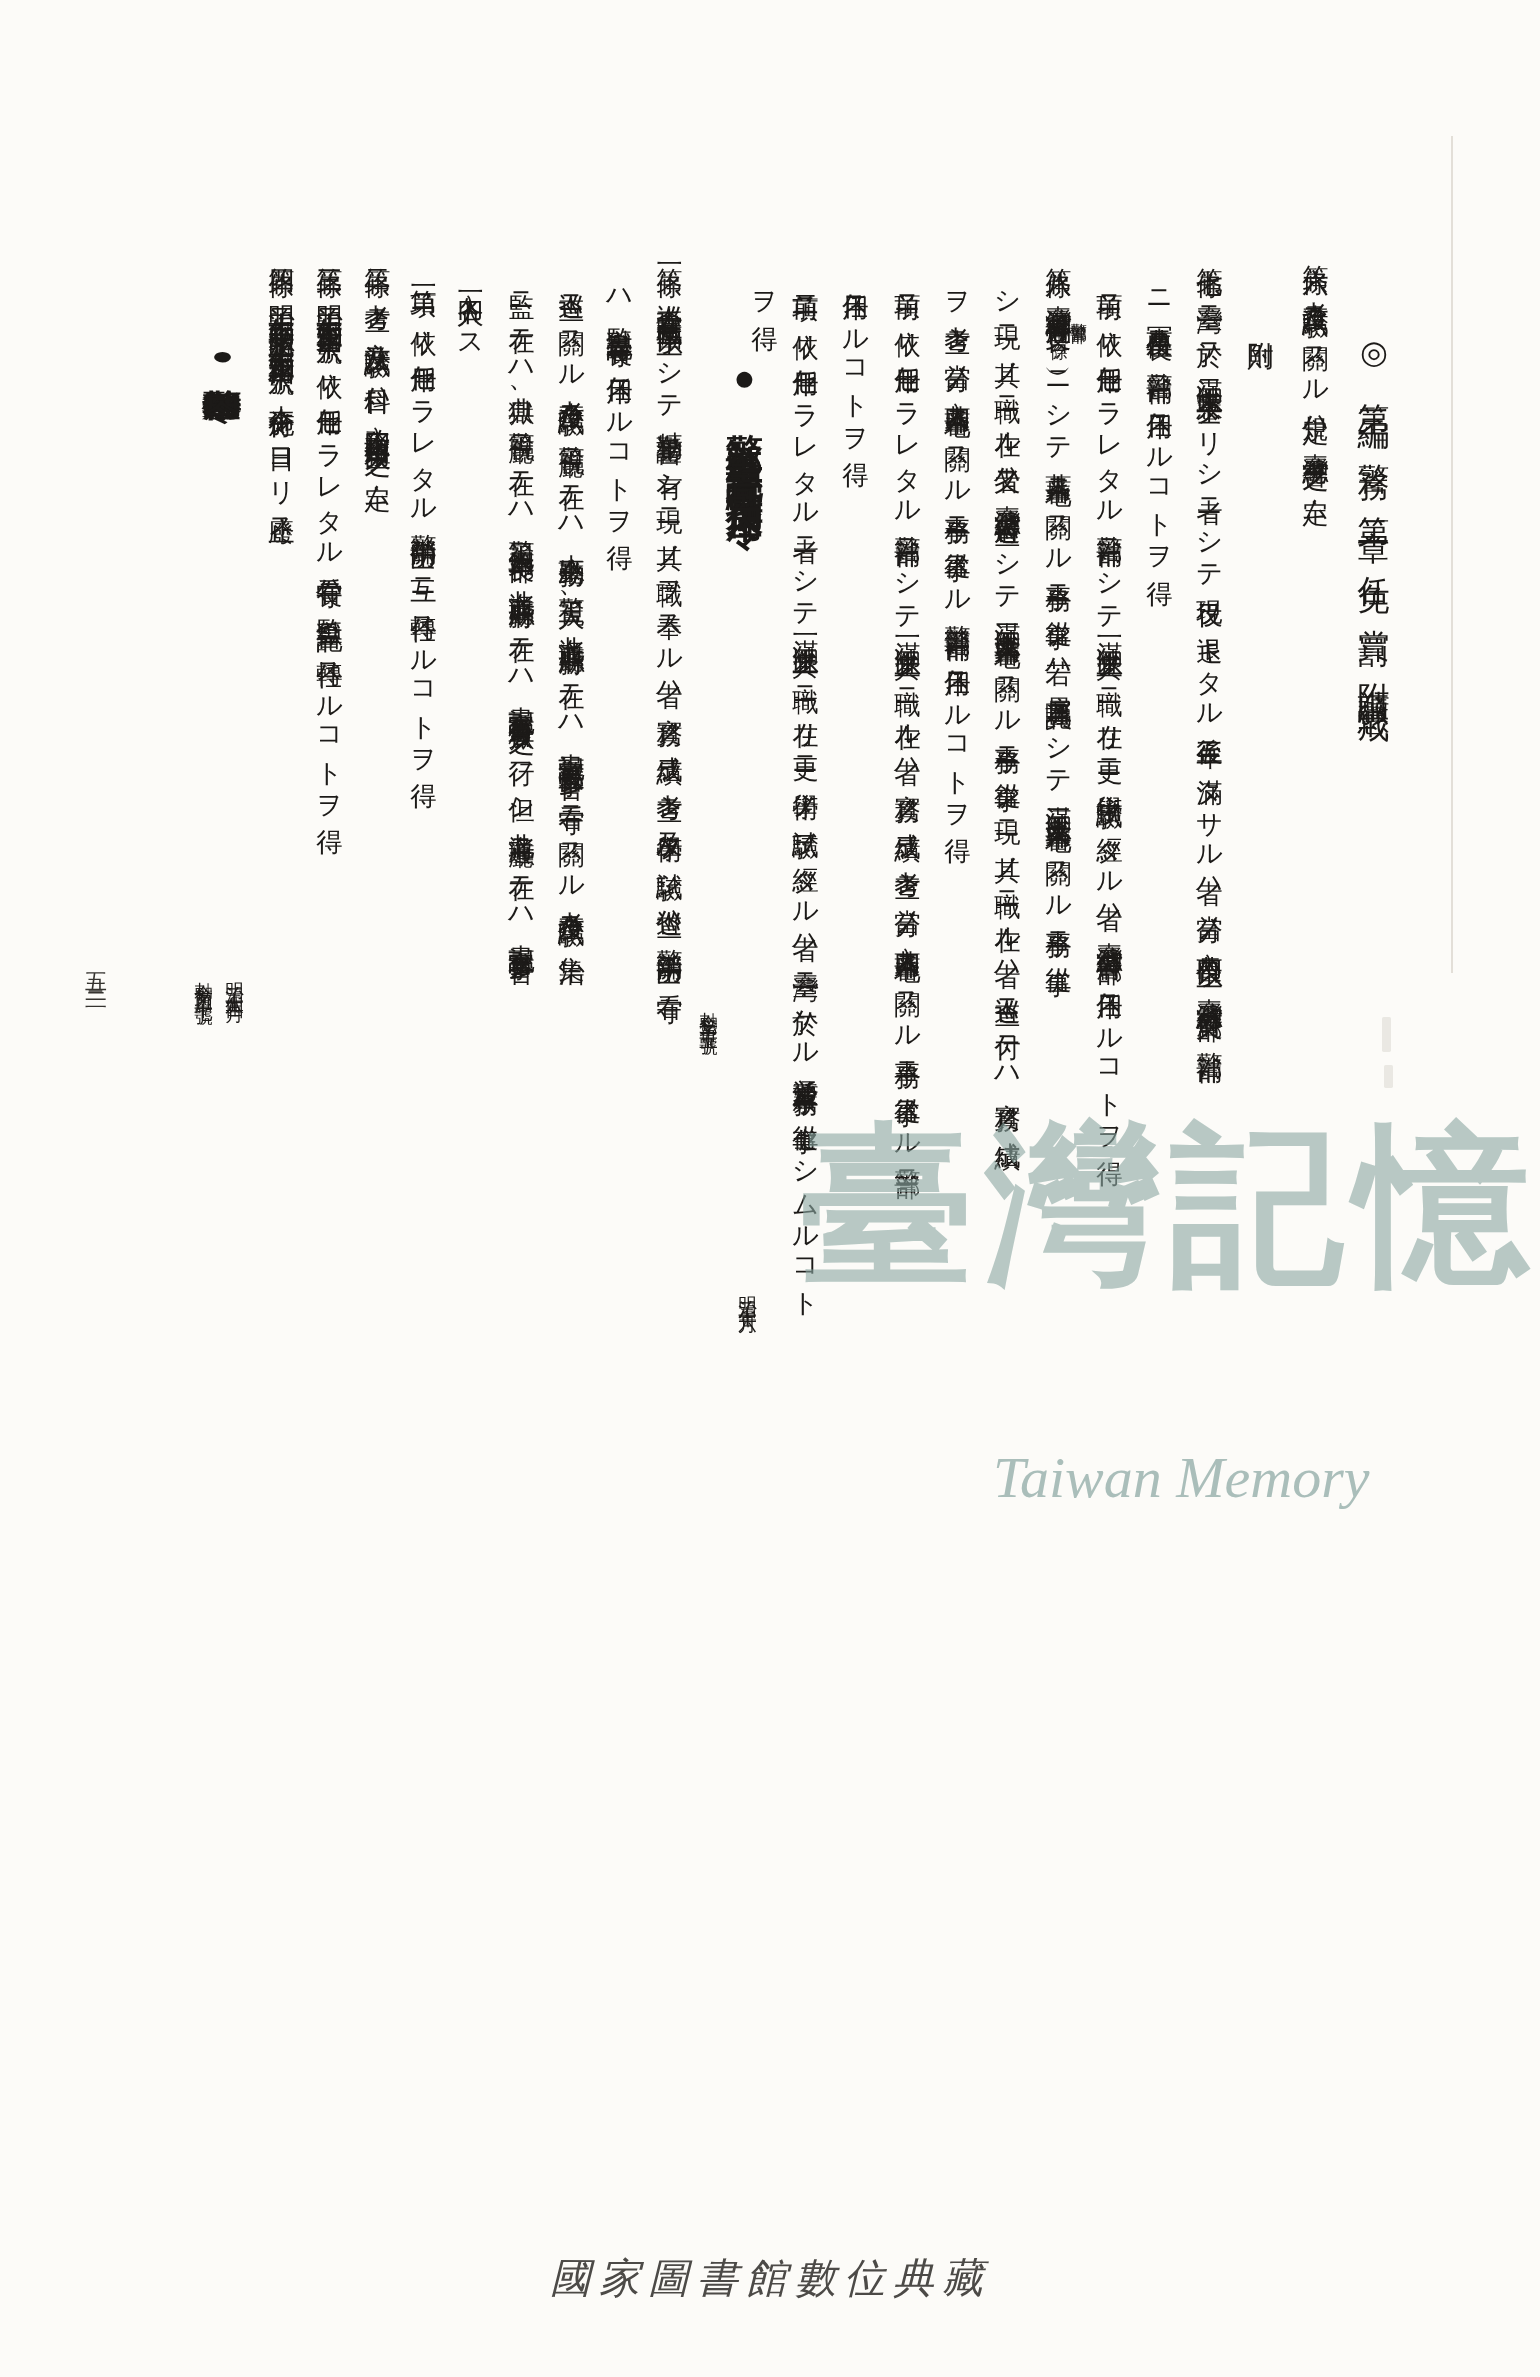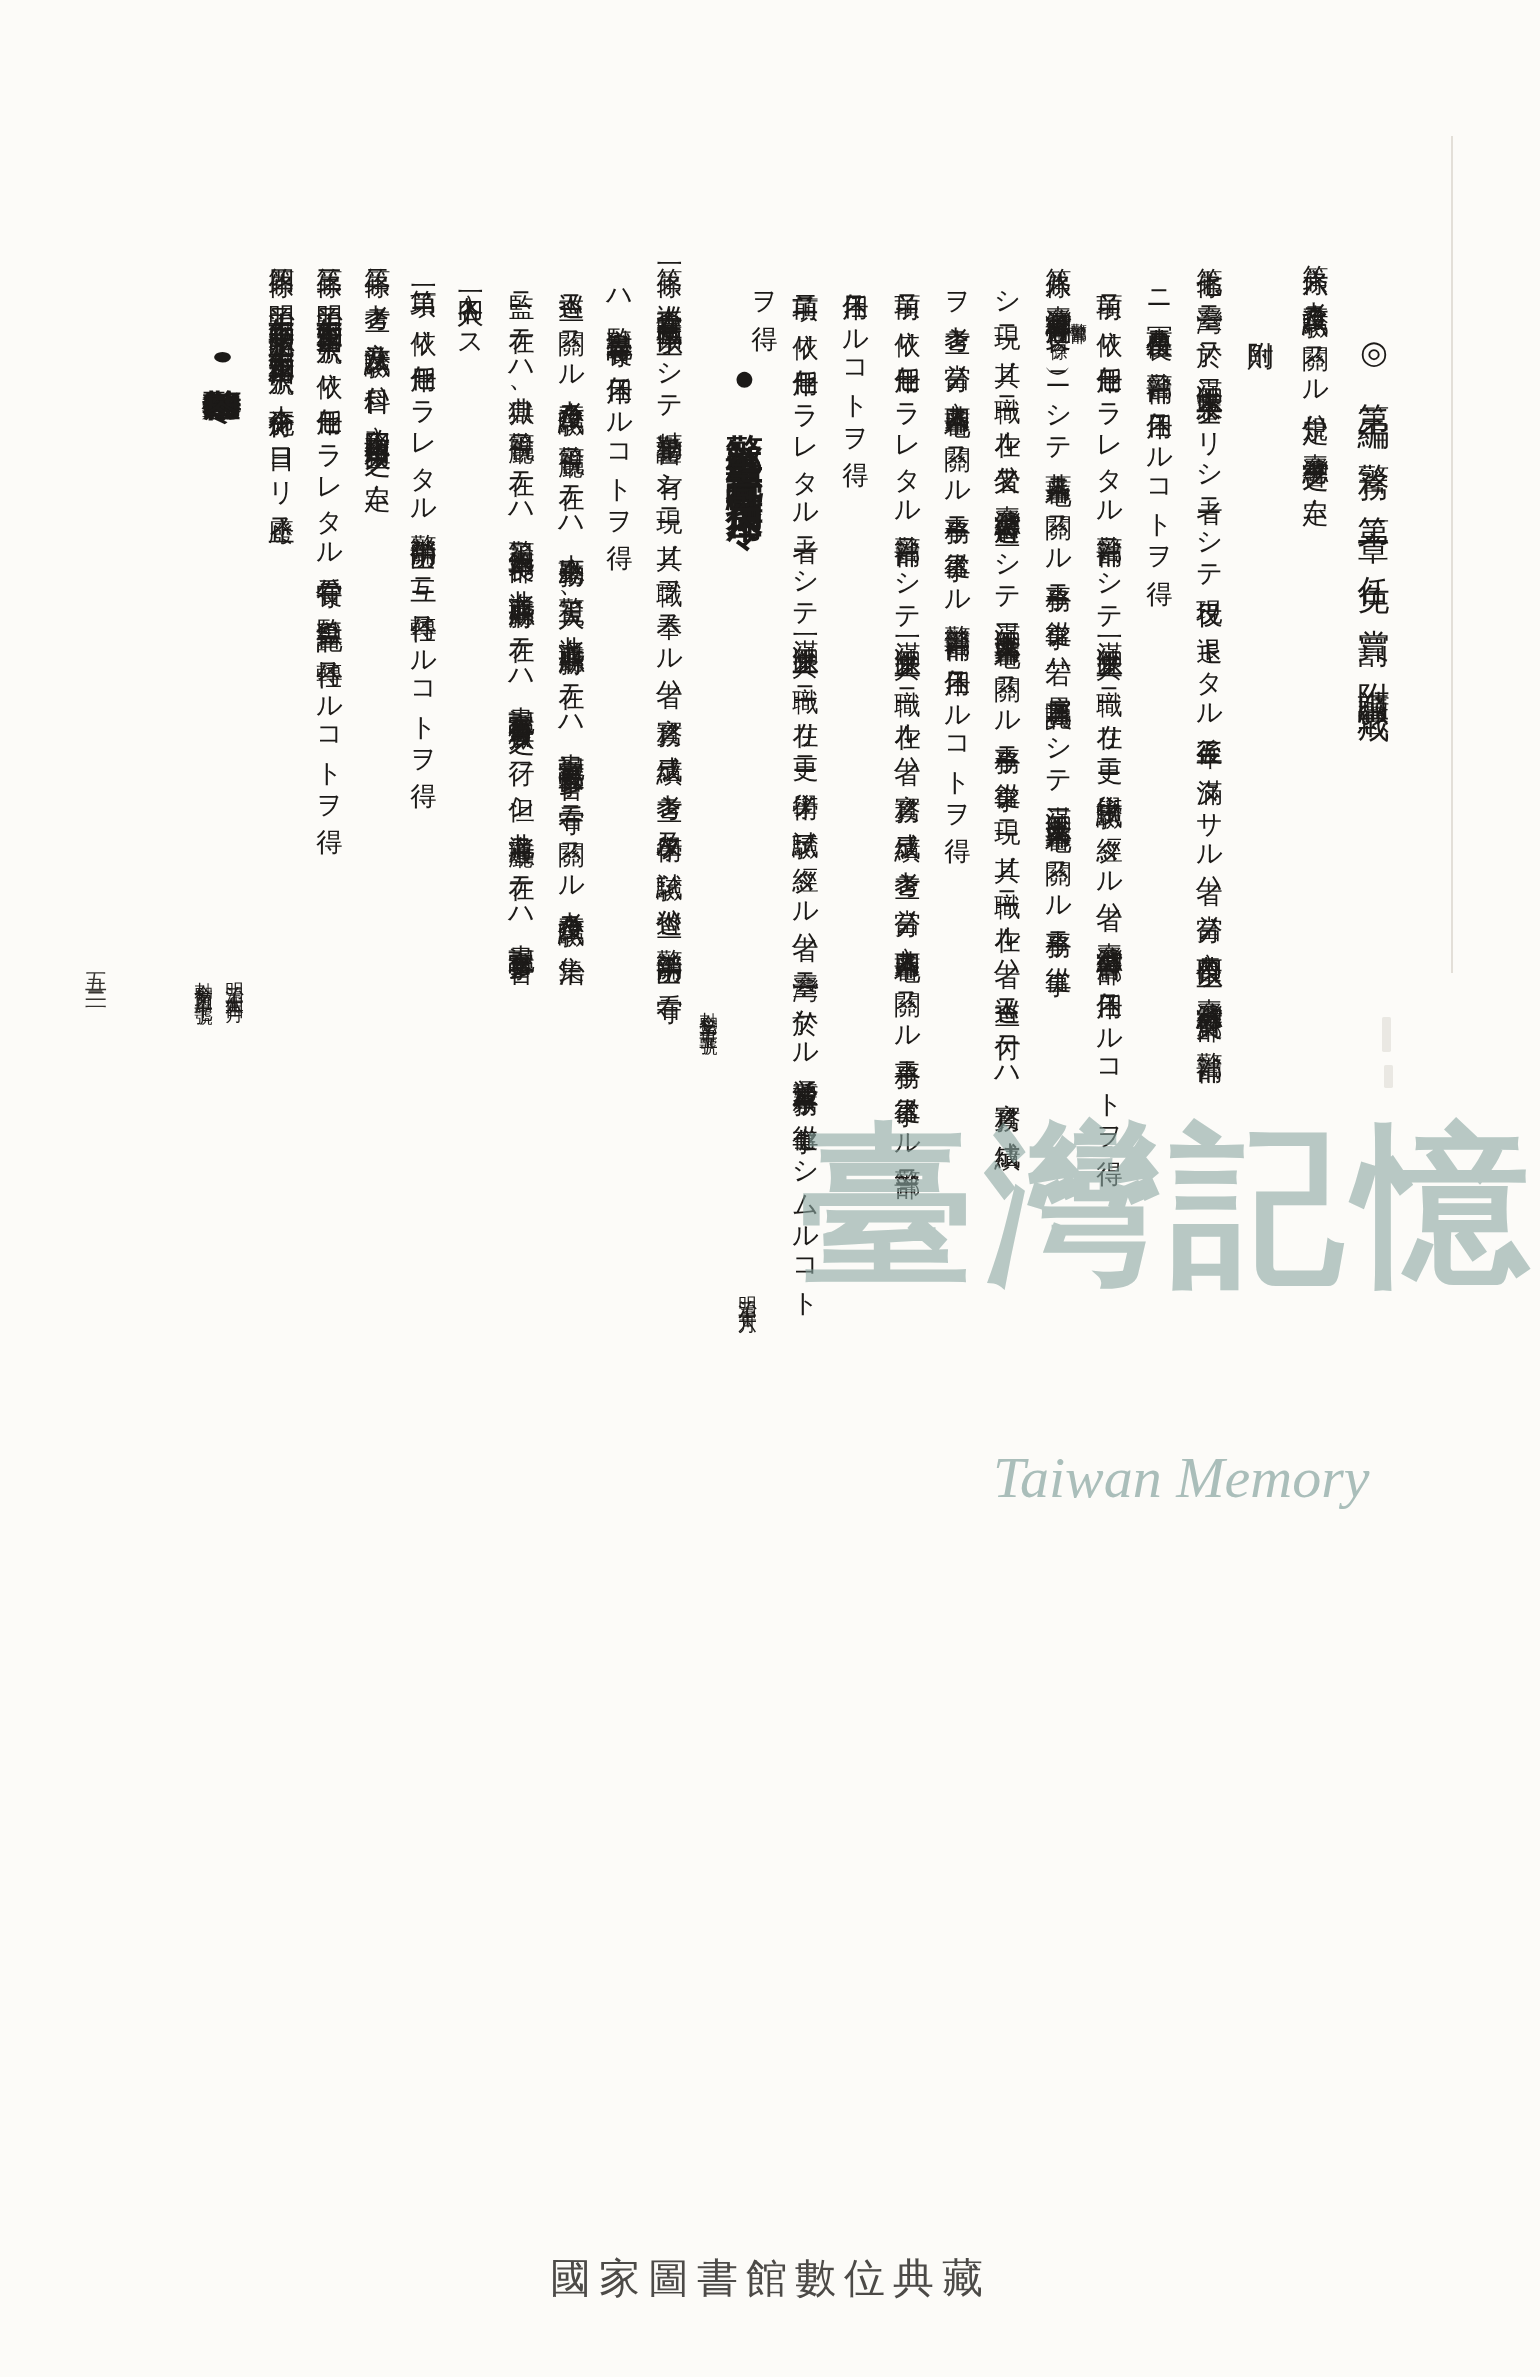--- a/index.html
+++ b/index.html
@@ -43,20 +43,21 @@
     font-size:58px;font-style:italic;
     color:rgba(138,166,162,0.72);
     font-family:"Liberation Serif","DejaVu Serif",serif;
     white-space:nowrap;pointer-events:none;
   }
   #footer-caption{
     position:absolute;left:0;right:0;top:2251px;
     text-align:center;
     font-size:41px;letter-spacing:8px;color:#4c4a47;
     font-family:"Liberation Serif","DejaVu Serif",serif;
+    font-style:italic;
   }
   #edge-line{
     position:absolute;left:1451px;top:136px;width:1.8px;height:837px;
     background:#dcd8d0;opacity:.8;
   }
   .ghost{
     position:absolute;width:8.8px;background:#b9b6ae;opacity:.28;border-radius:1.8px;
   }
 </style>
 </head>

